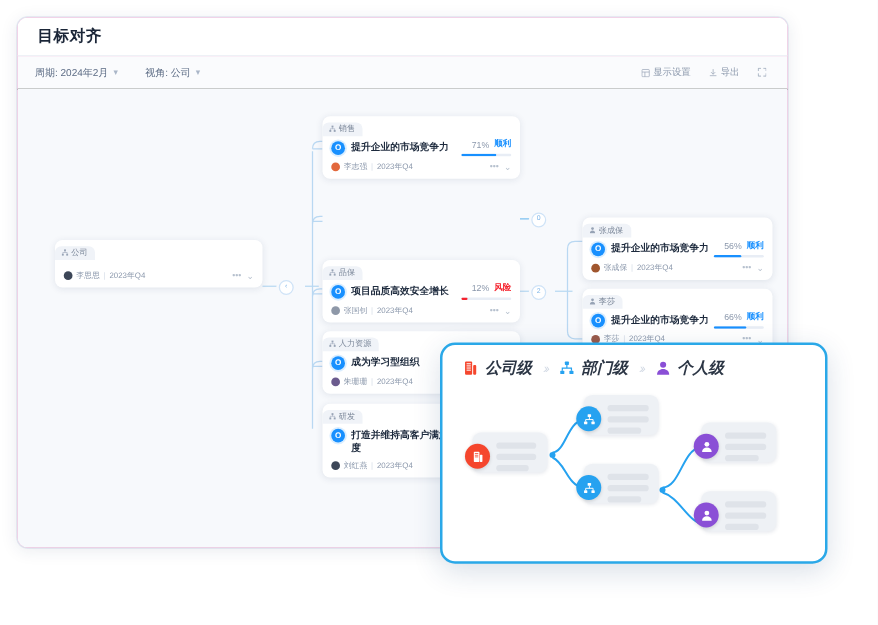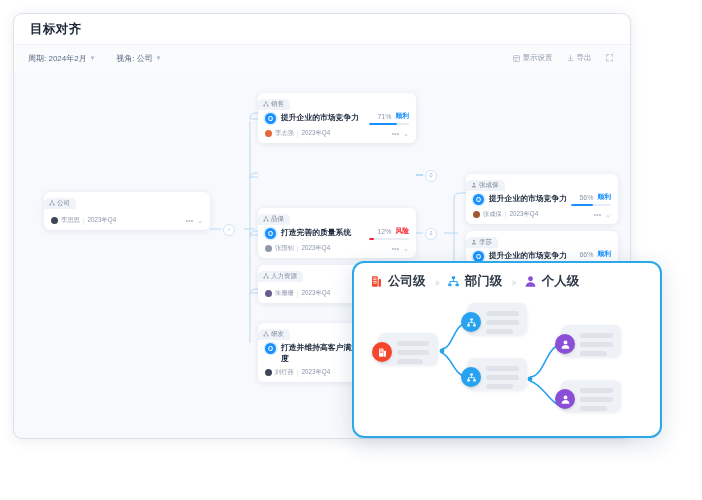--- a/index.html
+++ b/index.html
@@ -81,23 +81,23 @@
   
   .toggle{
     position:absolute;width:10px;height:10px;border-radius:50%;
     background:#fff;border:1px solid #cfe3f7;color:#7fb6e8;
     font-size:5.5px;line-height:8px;text-align:center;cursor:pointer;
     box-shadow:0 0 0 2px #f7f9fc;
   }
 
   
   .inset{
-    position:absolute;left:352px;top:261px;width:306px;height:173px;
+    position:absolute;left:352px;top:274px;width:306px;height:173px;
     background:#ffffff;border:2px solid #2aa8e8;border-radius:12px;
-    box-shadow:0 6px 22px rgba(25,60,110,.16);overflow:hidden;
+    box-shadow:0 6px 22px rgba(25,60,110,.16);overflow:hidden;font-style:italic;
   }
   .inset-head{display:flex;align-items:center;padding:10px 0 0 16px;gap:9px;}
   .lvl{display:flex;align-items:center;font-size:12.5px;font-weight:bold;color:#2c3645;}
   .lvl .ic{margin-right:5px;display:inline-flex;}
   .arrows{color:#d3dae5;font-size:11px;letter-spacing:-2px;}
   .inset-svg{position:absolute;left:0;top:38px;width:306px;height:135px;}
   .mini{
     position:absolute;background:#eef1f5;border-radius:7px;
     box-shadow:0 1px 3px rgba(40,60,100,.10);
   }
@@ -252,21 +252,21 @@
             <rect x="4.5" y="1" width="3" height="3" fill="#97a3b5"></rect>
               <rect x="1" y="8" width="3" height="3" fill="#97a3b5"></rect>
               <rect x="8" y="8" width="3" height="3" fill="#97a3b5"></rect>
             <path d="M6 4v2M2.5 8V6h7v2" fill="none" stroke="#97a3b5" stroke-width=".9"></path>
           </svg>
           <span>品保</span>
         </div>
         <div class="node-body">
           <div class="node-line1">
             <div class="o-badge">O</div>
-            <div class="node-title">打造完善的质量系统</div>
+            <div class="node-title">项目品质高效安全增长</div>
             <div class="node-metrics">
               <div class="metric-row">
                 <span class="pct">12%</span>
                 <span class="status risk">风险</span>
               </div>
               <div class="bar">
                   <i class="risk" style="width:12%"></i>
                 </div>
             </div>
           </div>
@@ -288,20 +288,33 @@
         <div class="node-tag">
           <svg width="6" height="6" viewBox="0 0 12 12">
             <rect x="4.5" y="1" width="3" height="3" fill="#97a3b5"></rect>
               <rect x="1" y="8" width="3" height="3" fill="#97a3b5"></rect>
               <rect x="8" y="8" width="3" height="3" fill="#97a3b5"></rect>
             <path d="M6 4v2M2.5 8V6h7v2" fill="none" stroke="#97a3b5" stroke-width=".9"></path>
           </svg>
           <span>人力资源</span>
         </div>
         <div class="node-body">
+          <div class="node-line1">
+            <div class="o-badge">O</div>
+            <div class="node-title">成为学习型组织</div>
+            <div class="node-metrics">
+              <div class="metric-row">
+                <span class="pct">23%</span>
+                <span class="status late">落后</span>
+              </div>
+              <div class="bar">
+                  <i class="late" style="width:23%"></i>
+                </div>
+            </div>
+          </div>
           <div class="node-foot">
             <span class="avatar" style="background:#6b5b8e"></span>
             <span class="owner">朱珊珊</span>
             <span class="divider">|</span>
             <span class="quarter">2023年Q4</span>
             <span class="node-actions">
               <span>•••</span>
                 <span>⌄</span>
             </span>
           </div>

